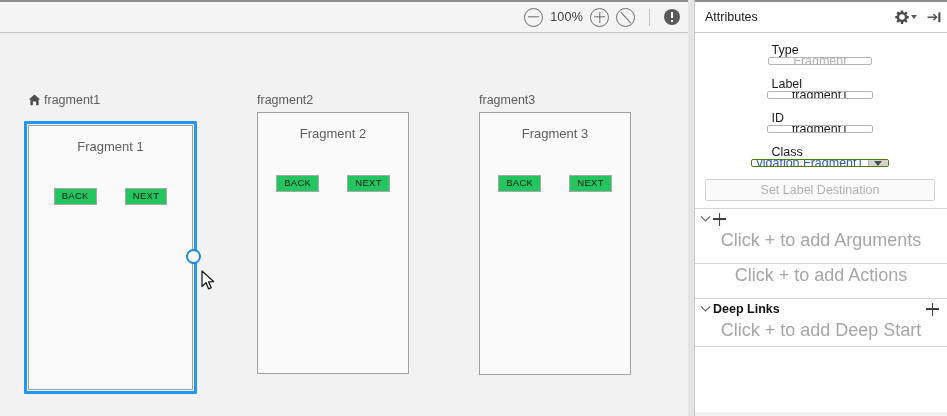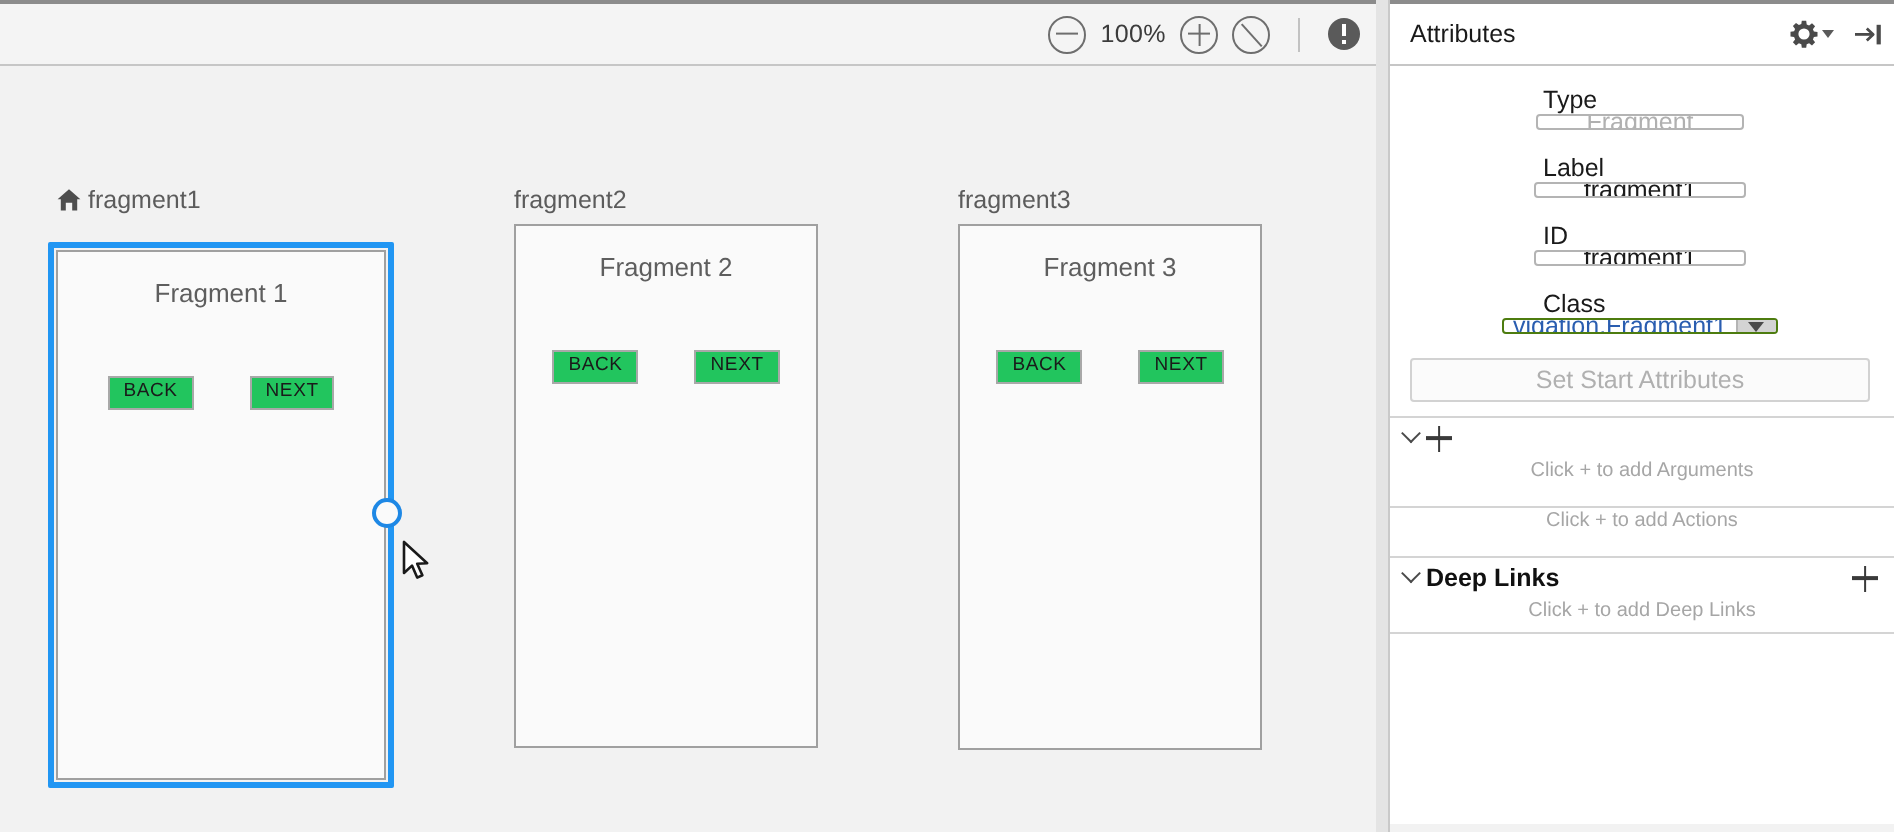--- a/index.html
+++ b/index.html
@@ -357,21 +357,21 @@
     left: 0; right: 0; top: 50%;
     height: 1.9px; transform: translateY(-50%);
   }
   .plus::after {
     top: 0; bottom: 0; left: 50%;
     width: 1.9px; transform: translateX(-50%);
   }
   .section-hint {
     text-align: center;
     color: #a6a6a6;
-    font-size: 10px;
+    font-size: 18px;
     padding: 1px 0 5px;
   }
 </style>
 </head>
 <body>
 
 <div class="app">
 
   <div class="editor-pane">
 
@@ -493,21 +493,21 @@
         <span class="field-label">Class</span>
         <div class="combo">
           <span class="combo-text">vigation.Fragment1</span>
           <span class="combo-arrow">
             <span class="caret-down"></span>
           </span>
         </div>
       </div>
     </div>
 
-    <div class="start-dest-btn">Set Start Attributes</div>
+    <div class="start-dest-btn">Set Label Destination</div>
 
     <div class="section">
       <div class="section-head">
         <span class="chev">
             <i></i>
           </span>
         <span class="plus"></span>
       </div>
       <div class="section-hint">Click + to add Arguments</div>
     </div>
@@ -517,19 +517,19 @@
     </div>
 
     <div class="section">
       <div class="section-head">
         <span class="chev">
             <i></i>
           </span>
         <span class="section-title">Deep Links</span>
         <span class="plus"></span>
       </div>
-      <div class="section-hint">Click + to add Deep Links</div>
+      <div class="section-hint">Click + to add Deep Start</div>
     </div>
 
     <div style="border-top:1px solid #d4d4d4;"></div>
 
   </div>
 </div>
 
 </body></html>

